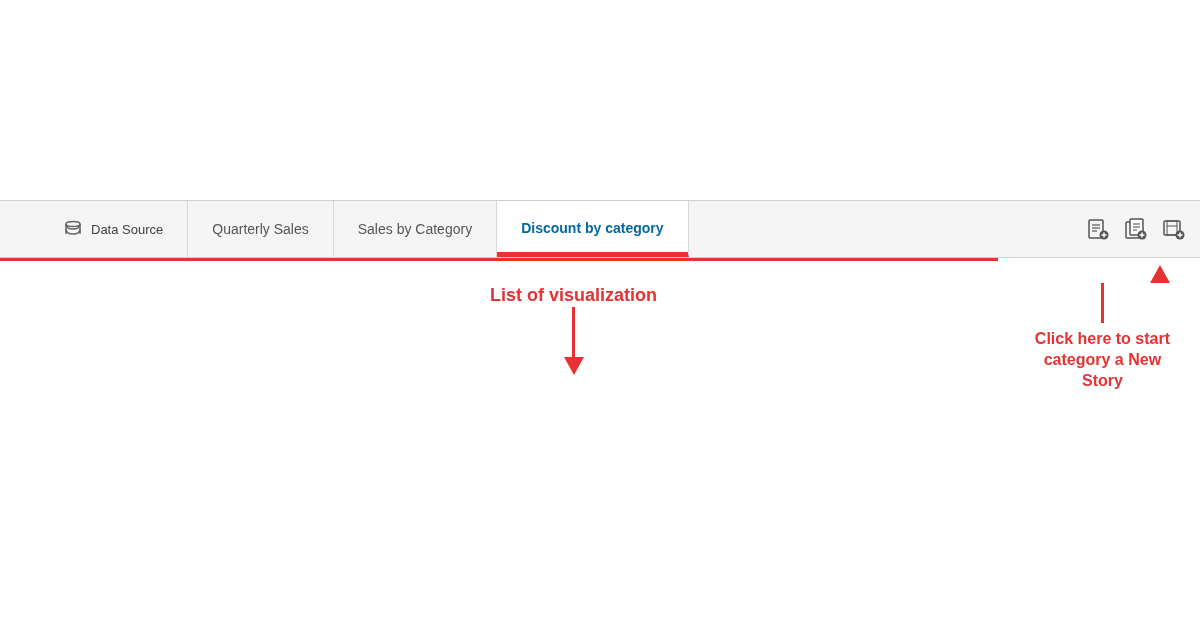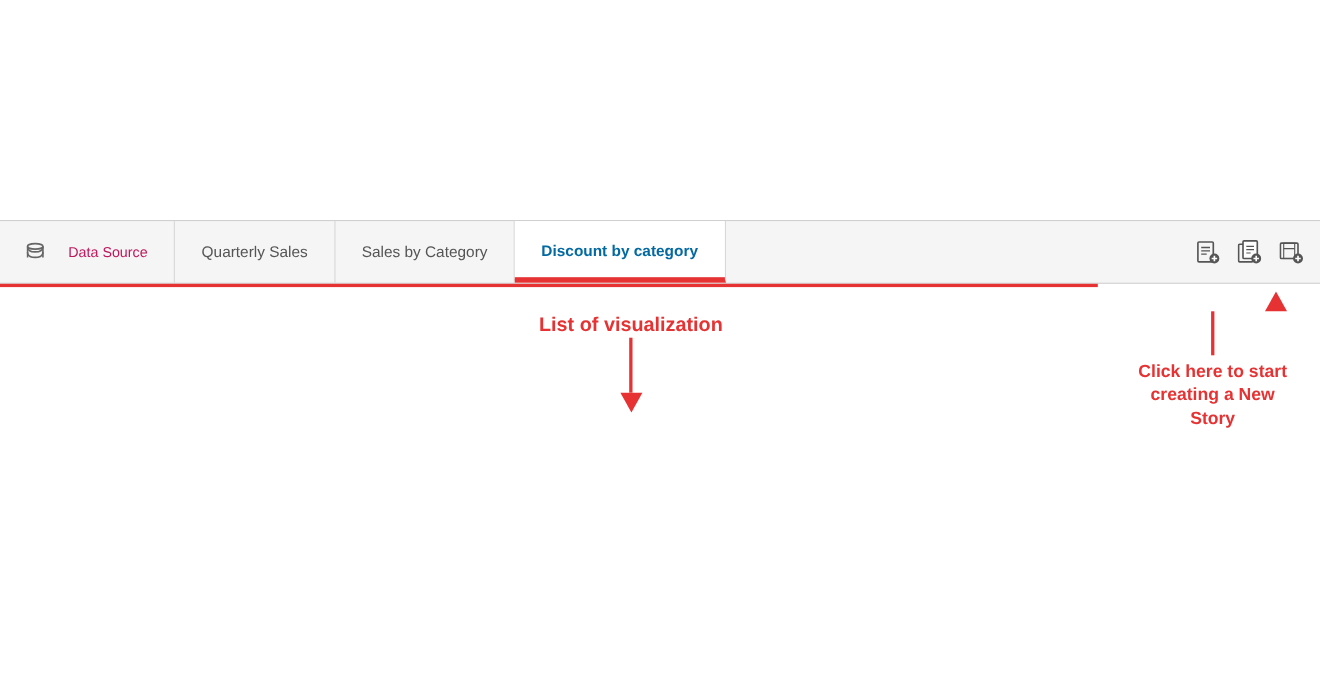--- a/index.html
+++ b/index.html
@@ -31,23 +31,24 @@
       padding: 0 24px;
       font-size: 14px;
       color: #555;
       border-right: 1px solid #d8d8d8;
       cursor: pointer;
       white-space: nowrap;
       position: relative;
     }
 
     .tab-item.data-source {
-      color: #be185d;
+      color: #404040;
       font-size: 13px;
-      gap: 16px;
+      gap: 4px;
+      margin-left: 41px;
     }
 
     .tab-item.active {
       background: #ffffff;
       font-weight: bold;
       color: #0369a1;
       border-bottom: 3px solid #e63232;
     }
 
     .tab-item.active::after {
@@ -233,16 +234,16 @@
   <span class="annotation-label">List of visualization</span>
   <div class="arrow-line-down"></div>
   <div class="arrow-down"></div>
 </div>
 
 <div class="annotation-click" style="right: 30px; top: 265px; align-items: flex-end;">
   <div class="arrow-up"></div>
   <div class="arrow-line-up"></div>
   <div class="annotation-click-label">
     <span>Click here to start</span><br>
-    <span>creating a New</span><br>
+    <span>category a New</span><br>
     <span>Story</span>
   </div>
 </div>
 
 </body></html>

